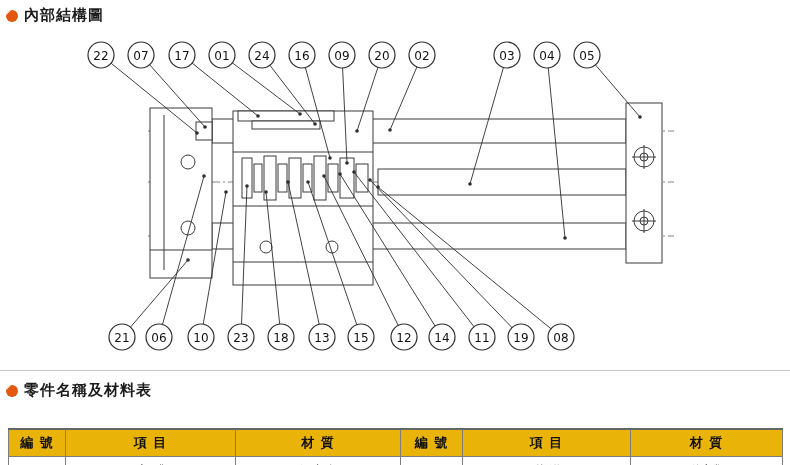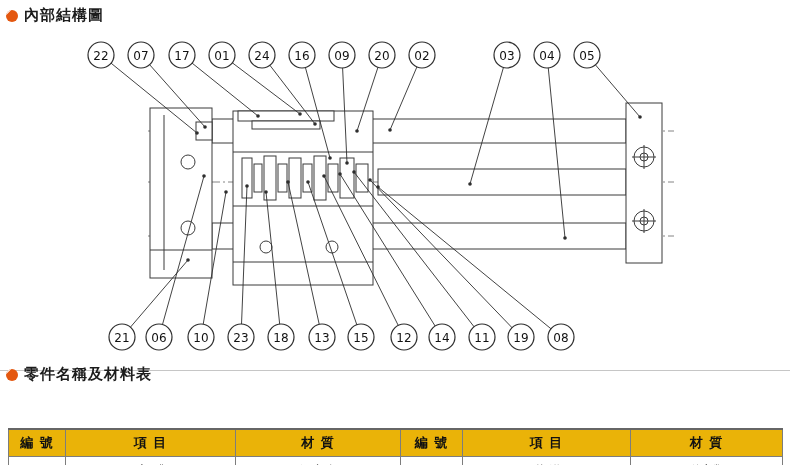--- a/index.html
+++ b/index.html
@@ -3,21 +3,21 @@
 <meta charset="utf-8">
 <style>
   *{margin:0;padding:0;box-sizing:border-box;}
   html,body{width:790px;height:465px;}
   body{background:#fff;font-family:"DejaVu Sans","Liberation Sans",sans-serif;overflow:hidden;}
   .page{position:relative;width:790px;height:465px;background:#fff;overflow:hidden;}
 
   .section-heading{position:absolute;display:flex;align-items:center;gap:6px;
     font-size:15px;font-weight:bold;color:#1c1c1c;letter-spacing:1px;}
   #heading1{left:6px;top:6px;}
-  #heading2{left:6px;top:365px;}
+  #heading2{left:6px;top:381px;}
   .bullet-icon{width:12px;height:12px;border-radius:50%;background:#e4570f;
     display:inline-block;position:relative;flex:0 0 auto;}
   .bullet-icon::after{content:"";position:absolute;left:0;top:0;width:100%;height:100%;
     border-radius:50%;background:#fff;clip-path:polygon(0 0,48% 0,0 48%);}
 
   #diagram{position:absolute;left:0;top:0;}
   #diagram .outline{fill:#fff;stroke:#3b3b3b;stroke-width:1;}
   #diagram .thin{fill:none;stroke:#3b3b3b;stroke-width:1;}
   #diagram .center{stroke:#666;stroke-width:0.8;stroke-dasharray:12 3 2 3;fill:none;}
   #diagram .balloon{fill:#fff;stroke:#2e2e2e;stroke-width:1.2;}

